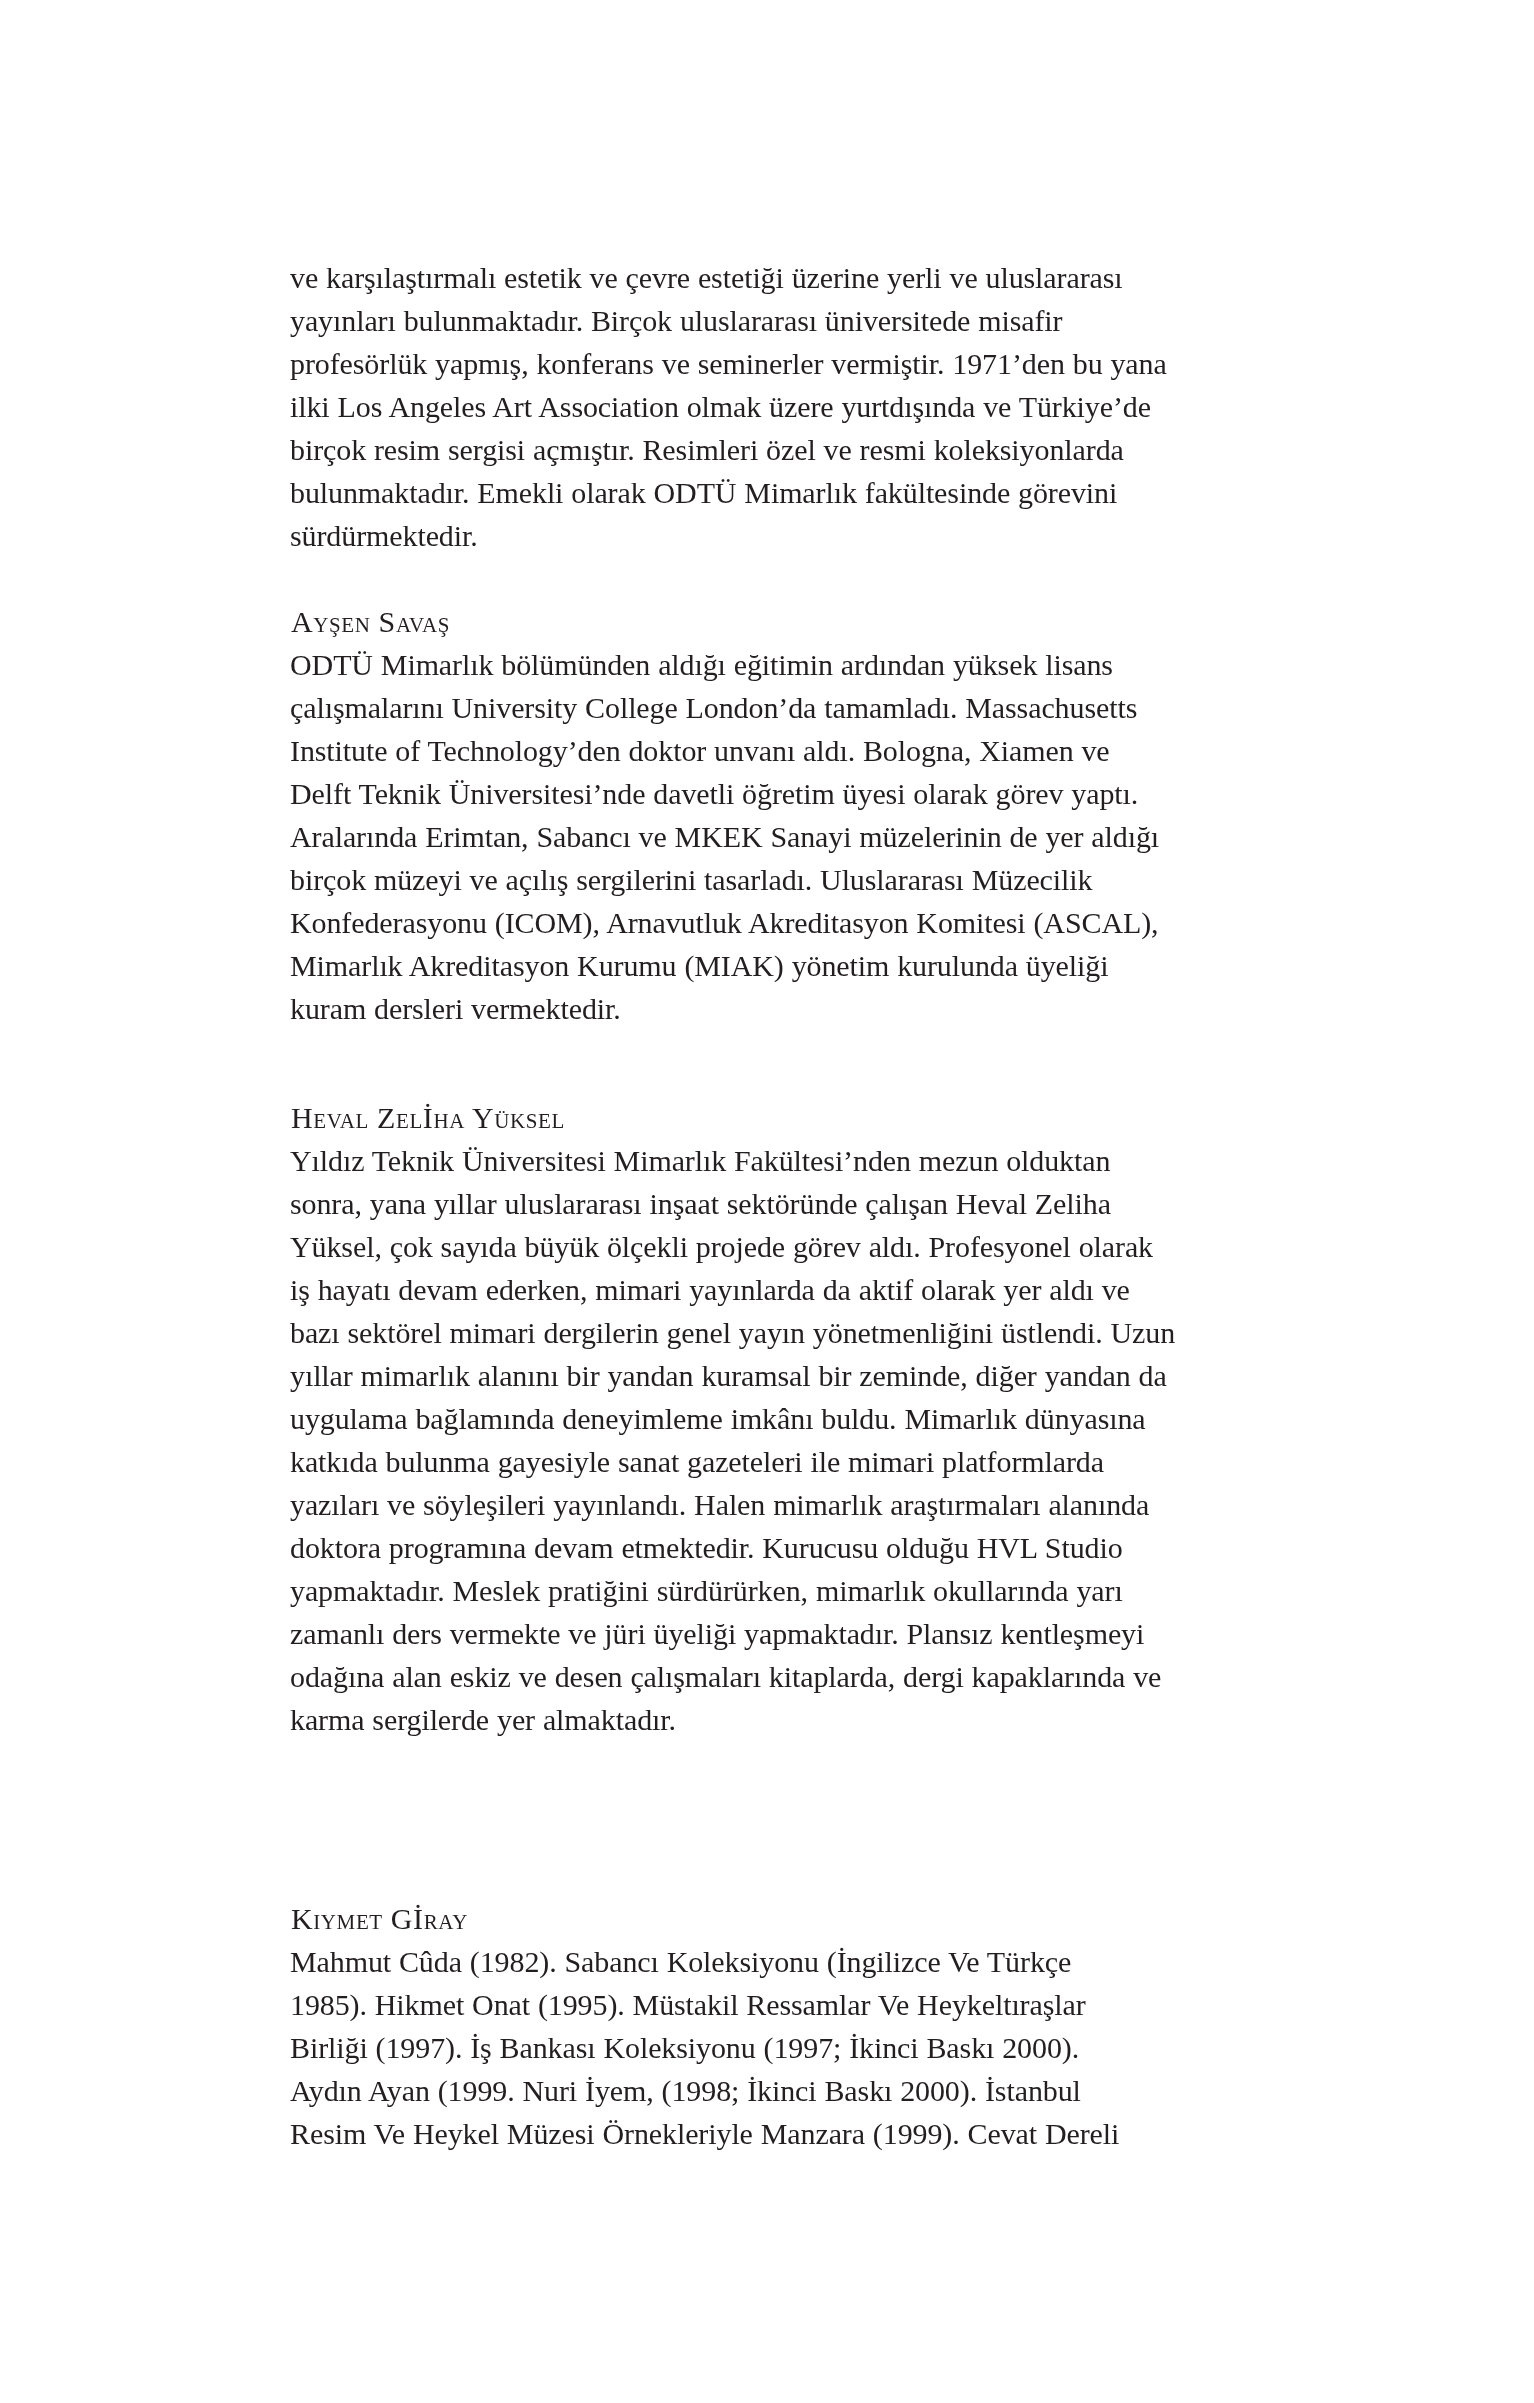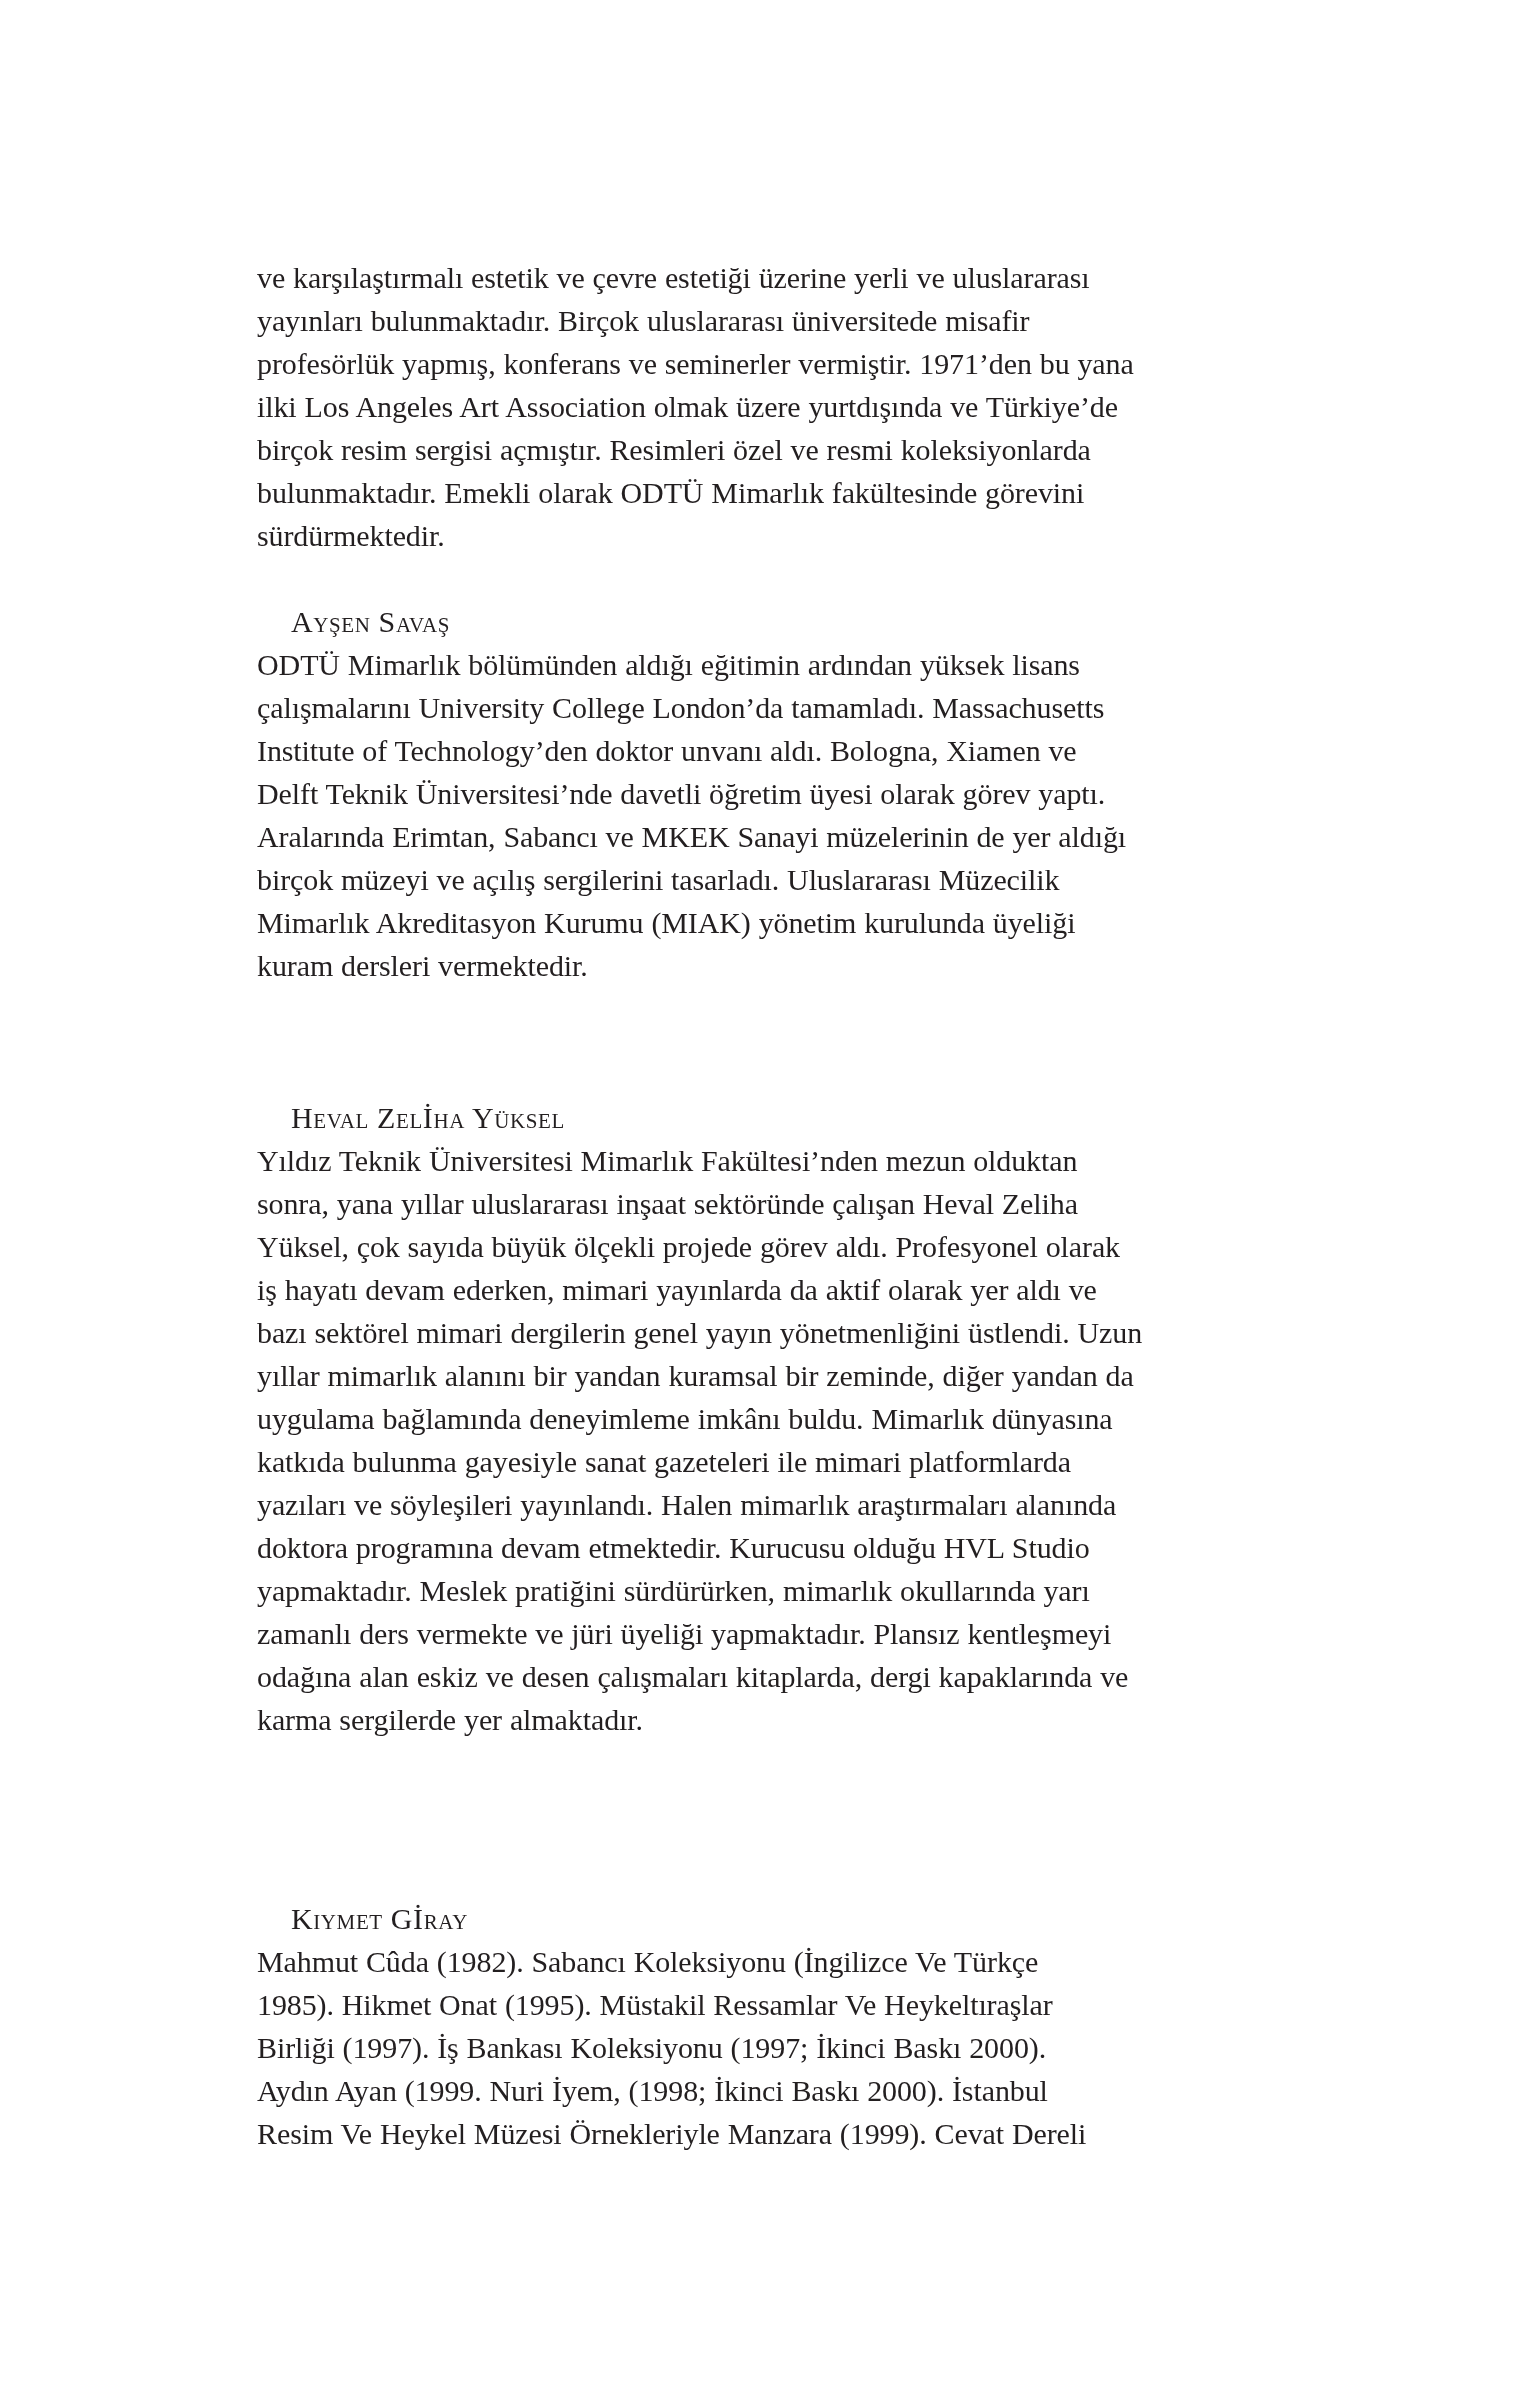--- a/index.html
+++ b/index.html
@@ -27,20 +27,21 @@
     width: 1064px;
   }
   .line {
     display: block;
     white-space: nowrap;
     font-size: 30px;
     line-height: 43px;
     height: 43px;
     letter-spacing: -0.1px;
     word-spacing: 0.5px;
+    margin-left: 33px;
   }
   .heading {
     display: block;
     white-space: nowrap;
     font-size: 30px;
     line-height: 43px;
     height: 43px;
     font-variant: small-caps;
     letter-spacing: 0.6px;
     margin-left: 34px;
@@ -62,20 +63,21 @@
   </div>
 
   <div class="block" style="top:600px;">
     <span class="heading">Ayşen Savaş</span>
     <span class="line">ODTÜ Mimarlık bölümünden aldığı eğitimin ardından yüksek lisans</span>
     <span class="line">çalışmalarını University College London’da tamamladı. Massachusetts</span>
     <span class="line">Institute of Technology’den doktor unvanı aldı. Bologna, Xiamen ve</span>
     <span class="line">Delft Teknik Üniversitesi’nde davetli öğretim üyesi olarak görev yaptı.</span>
     <span class="line">Aralarında Erimtan, Sabancı ve MKEK Sanayi müzelerinin de yer aldığı</span>
     <span class="line">birçok müzeyi ve açılış sergilerini tasarladı. Uluslararası Müzecilik</span>
+    <span class="line">Konfederasyonu  (ICOM), Arnavutluk Akreditasyon Komitesi (ASCAL),</span>
     <span class="line">Mimarlık Akreditasyon Kurumu (MIAK)  yönetim kurulunda üyeliği</span>
     <span class="line">kuram dersleri vermektedir.</span>
   </div>
 
   <div class="block" style="top:1096px;">
     <span class="heading">Heval Zelİha Yüksel</span>
     <span class="line">Yıldız Teknik Üniversitesi Mimarlık Fakültesi’nden mezun olduktan</span>
     <span class="line">sonra, yana yıllar uluslararası inşaat sektöründe çalışan Heval Zeliha</span>
     <span class="line">Yüksel, çok sayıda büyük ölçekli projede görev aldı. Profesyonel olarak</span>
     <span class="line">iş hayatı devam ederken, mimari yayınlarda da aktif olarak yer aldı ve</span>

